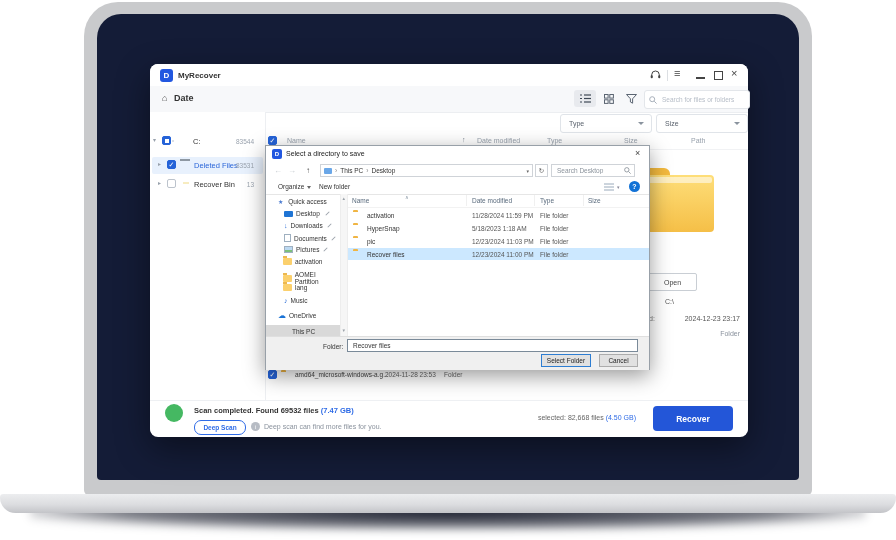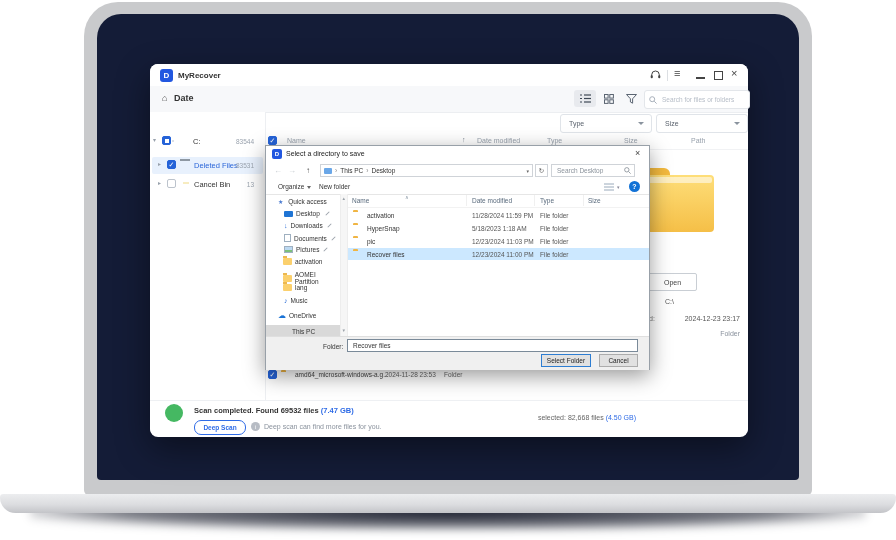--- a/index.html
+++ b/index.html
@@ -176,21 +176,21 @@
       <span class="a cb checked" style="left:15px;top:3px;"></span>
       <span class="a trash" style="left:29px;top:4px;"></span>
       <span class="a" style="left:42px;top:4px;font-size:7.5px;color:#2b66d9;">Deleted Files</span>
       <span class="a count" style="left:68px;top:4.5px;">83531</span>
     </div>
 
     <div class="a" style="left:2px;top:64px;width:111px;height:17px;">
       <span class="a" style="left:6px;top:3px;font-size:6px;color:#99a2ad;">▸</span>
       <span class="a cb" style="left:15px;top:3px;"></span>
       <span class="a bin" style="left:29px;top:4px;"></span>
-      <span class="a" style="left:42px;top:4px;font-size:7.5px;color:#333;">Cancel Bin</span>
+      <span class="a" style="left:42px;top:4px;font-size:7.5px;color:#333;">Recover Bin</span>
       <span class="a count" style="left:68px;top:4.5px;">13</span>
     </div>
   </div>
 
   <div class="a select" style="left:410px;top:50px;width:90px;height:17px;">
     <span class="a" style="left:8px;top:5px;">Type</span>
     <span class="sel-caret"></span>
   </div>
   <div class="a select" style="left:506px;top:50px;width:90px;height:17px;">
     <span class="a" style="left:8px;top:5px;">Size</span>
@@ -231,20 +231,21 @@
       <span>Scan completed. Found 69532 files</span>
       <span class="blue">(7.47 GB)</span>
     </div>
     <div class="a deepbtn" style="left:44px;top:19px;width:50px;height:13px;">Deep Scan</div>
     <div class="a" style="left:101px;top:21px;width:9px;height:9px;border-radius:50%;background:#b7bcc4;color:#fff;font-size:6px;display:flex;align-items:center;justify-content:center;">i</div>
     <div class="a" style="left:114px;top:22px;font-size:7px;color:#8a929d;">Deep scan can find more files for you.</div>
     <div class="a" style="left:330px;top:13px;width:156px;text-align:right;font-size:7px;color:#666;">
       <span>selected: 82,668 files</span>
       <span class="blue">(4.50 GB)</span>
     </div>
+    <div class="a recoverbtn" style="left:503px;top:5px;width:80px;height:25px;">Recover</div>
   </div>
 </div>
 
 <div class="a dialog">
 
   <div class="a" style="left:0;top:0;width:383px;height:16px;">
     <div class="a dlg-logo" style="left:6px;top:3px;">D</div>
     <div class="a" style="left:20px;top:4px;font-size:7px;color:#222;">Select a directory to save</div>
     <div class="a" style="left:369px;top:2px;font-size:9px;color:#444;">×</div>
   </div>

